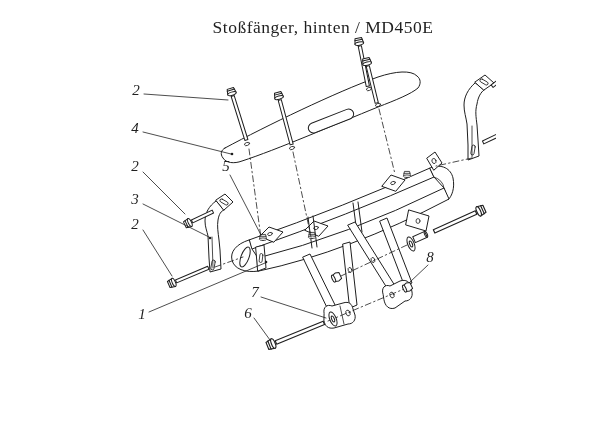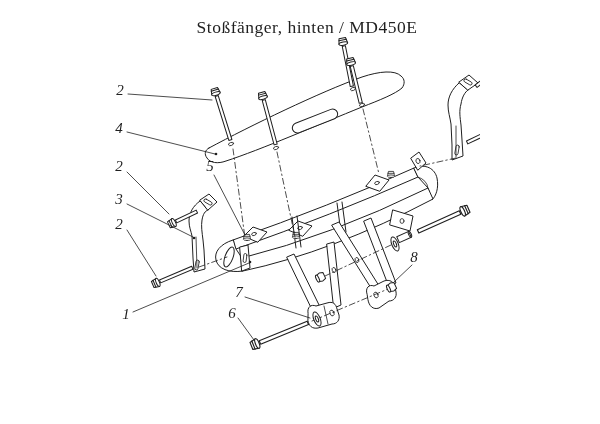--- a/index.html
+++ b/index.html
@@ -1,17 +1,17 @@
 <!DOCTYPE html>
 <html style="--background: #ffffff; --line: #1f1f1f;"><head>
 <meta charset="utf-8">
 <style>
   :root { --background:#ffffff; --line:#1f1f1f; }
   html,body { margin:0; padding:0; background:var(--background); }
-  .stage { position:relative; width:480px; height:424px; background:var(--background); overflow:hidden; }
+  .stage { position:relative; width:480px; height:424px; background:var(--background); overflow:hidden;margin-left:16px; }
   svg { display:block; color:var(--line); }
   svg path, svg line, svg rect, svg ellipse, svg circle, svg polyline {
     stroke:currentColor; fill:none; stroke-width:1; stroke-linecap:round; stroke-linejoin:round;
   }
   .f { fill:#ffffff; }
   .thin { stroke-width:0.8; }
   .cl { stroke-width:0.8; stroke-dasharray:6 3 1.5 3; }
   .leader { stroke-width:0.8; }
   .dot { fill:currentColor; stroke:none; }
   text { stroke:none; fill:currentColor; }

